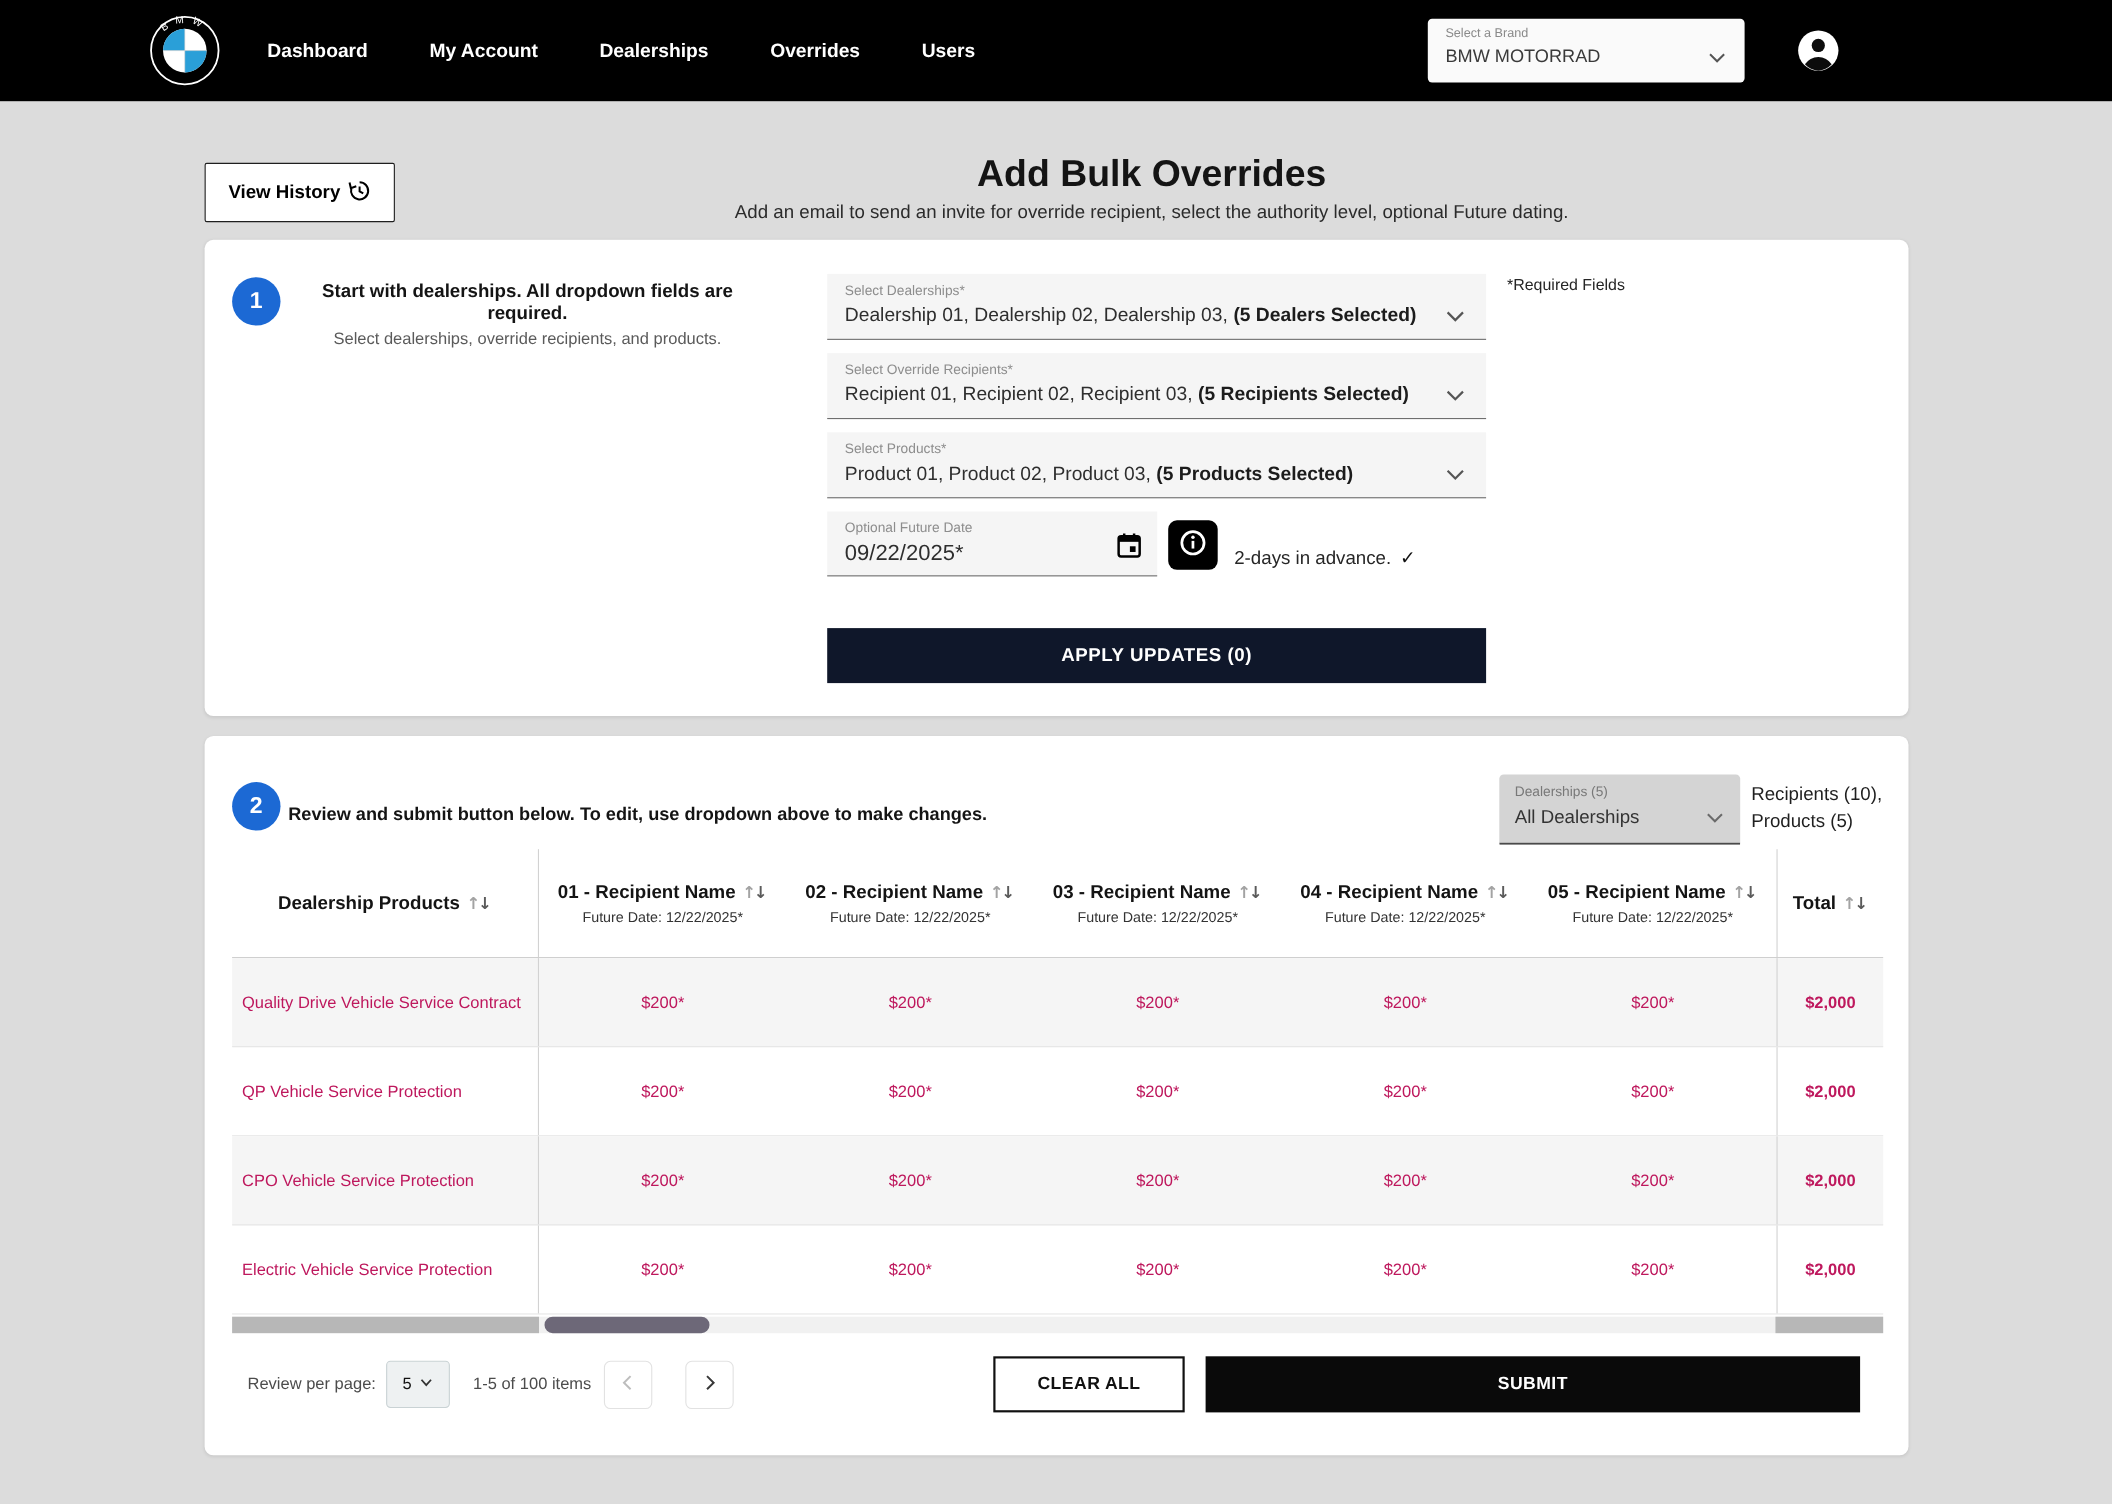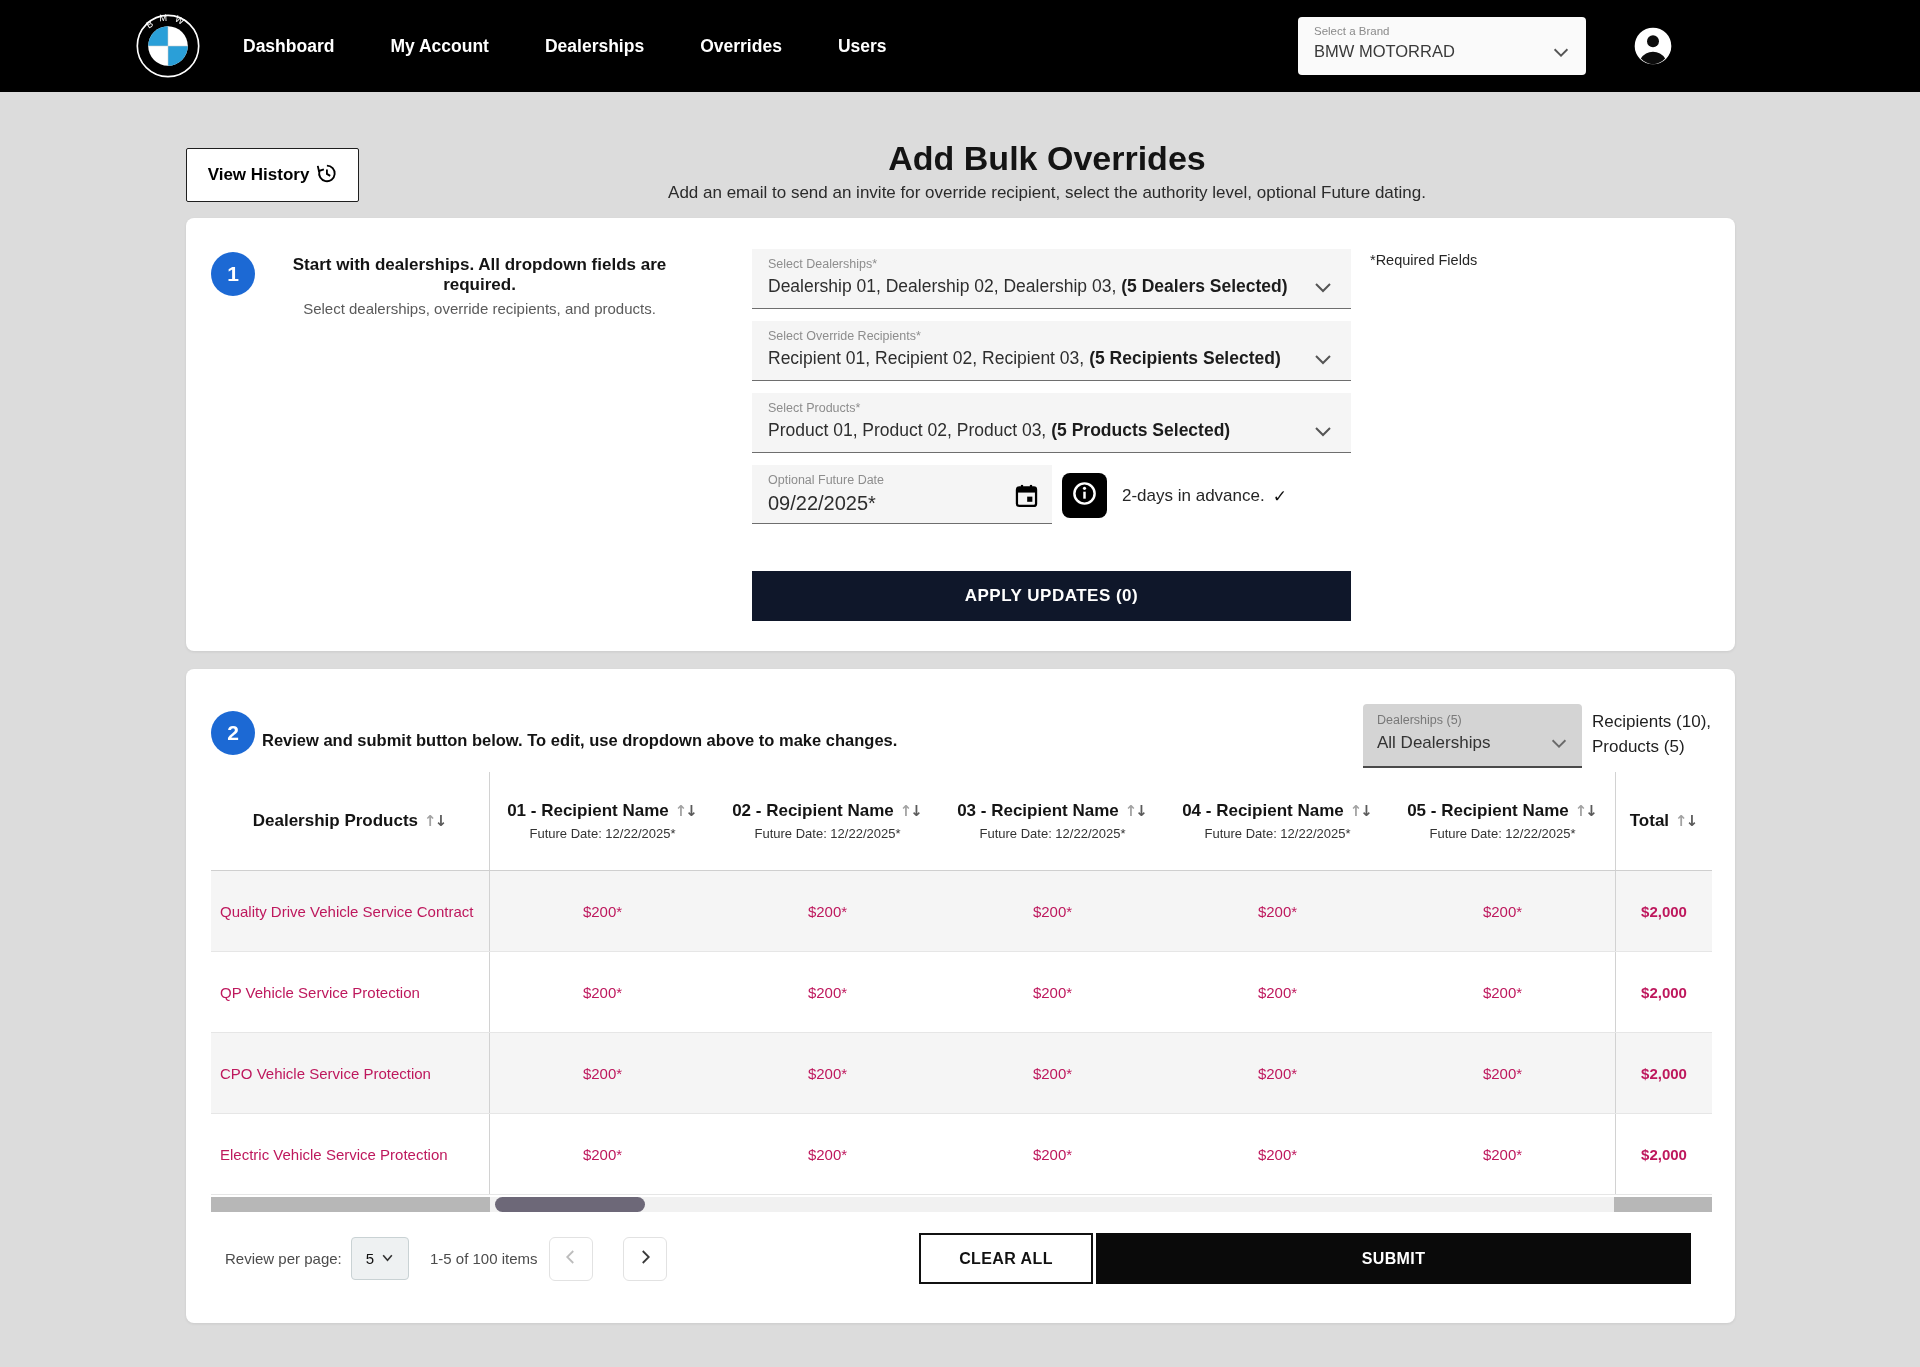--- a/index.html
+++ b/index.html
@@ -47,21 +47,21 @@
   .dd .val b{margin-left:5px;color:#1c1c1c;}
   .dd .chev{position:absolute;right:16px;top:26px;}
   #dd1{top:31px;} #dd2{top:103px;} #dd3{top:175px;}
   .date-field{position:absolute;left:566px;top:247px;width:300px;height:59px;background:#f5f5f5;
     border-bottom:1.5px solid #6e6e6e;box-sizing:border-box;padding:8px 16px;cursor:text;}
   .date-field .lbl{font-size:12.5px;color:#8d8d8d;}
   .date-field .val{font-size:20px;color:#2e2e2e;margin-top:5px;}
   .date-field .cal{position:absolute;right:12px;top:17px;cursor:pointer;}
   .info-box{position:absolute;left:876px;top:255px;width:45px;height:45px;background:#000;
     border-radius:8px;display:flex;align-items:center;justify-content:center;cursor:pointer;}
-  .advance{position:absolute;left:936px;top:255px;height:45px;display:flex;align-items:center;
+  .advance{position:absolute;left:936px;top:255px;height:45px;display:flex;align-items:flex-end;
     gap:8px;font-size:17px;color:#262626;}
   .glyph{font-family:"DejaVu Sans",sans-serif;}
   .advance .glyph{font-weight:700;color:#111;}
   .apply-btn{position:absolute;left:566px;top:353px;width:599px;height:50px;background:#0f172a;
     border:none;color:#fff;font-size:17px;font-weight:700;letter-spacing:.5px;
     font-family:"Liberation Sans",sans-serif;cursor:not-allowed;}
   
   .filter-dd{position:absolute;left:1177px;top:35px;width:219px;height:64px;background:#d4d4d4;
     border-radius:4px 4px 0 0;border-bottom:2.5px solid #4a4a4a;box-sizing:border-box;
     padding:9px 14px;cursor:pointer;}
@@ -98,21 +98,21 @@
   #per-page-label{left:39px;top:581px;}
   #range-label{left:244px;top:581px;}
   .pp-select{position:absolute;left:165px;top:568px;width:58px;height:43px;background:#eef1f2;
     border:1px solid #c9d2d4;border-radius:4px;display:flex;align-items:center;justify-content:center;
     gap:7px;font-size:15px;color:#111;cursor:pointer;box-sizing:border-box;}
   .page-btn{position:absolute;top:568px;width:44px;height:44px;background:#fff;border:1px solid #e2e2e2;
     border-radius:6px;display:flex;align-items:center;justify-content:center;cursor:pointer;box-sizing:border-box;}
   #prev-btn{left:363px;} #next-btn{left:437px;}
   .clear-btn{position:absolute;left:717px;top:564px;width:174px;height:51px;background:#fff;
     border:2px solid #111;font-size:16px;font-weight:700;letter-spacing:.4px;color:#111;
-    font-family:"Liberation Sans",sans-serif;cursor:pointer;margin-left:16px;}
+    font-family:"Liberation Sans",sans-serif;cursor:pointer;}
   .submit-btn{position:absolute;left:910px;top:564px;width:595px;height:51px;background:#0a0a0a;
     border:none;color:#fff;font-size:16px;font-weight:700;letter-spacing:.4px;
     font-family:"Liberation Sans",sans-serif;cursor:pointer;}
 </style>
 </head>
 <body>
 
 <div class="navbar">
   <span class="logo">
     <svg viewBox="0 0 100 100" width="66" height="66">

